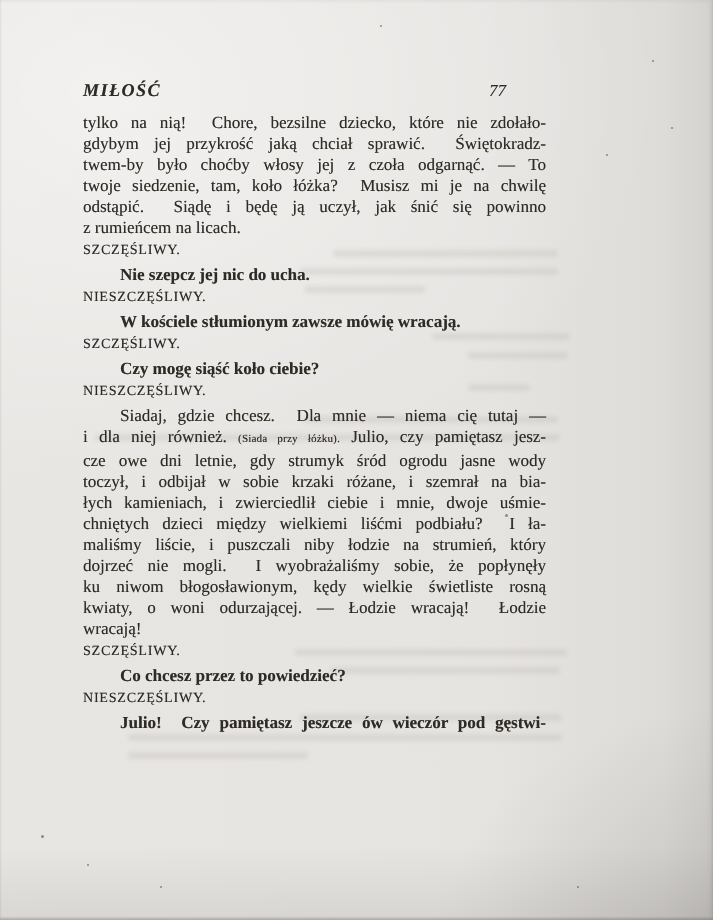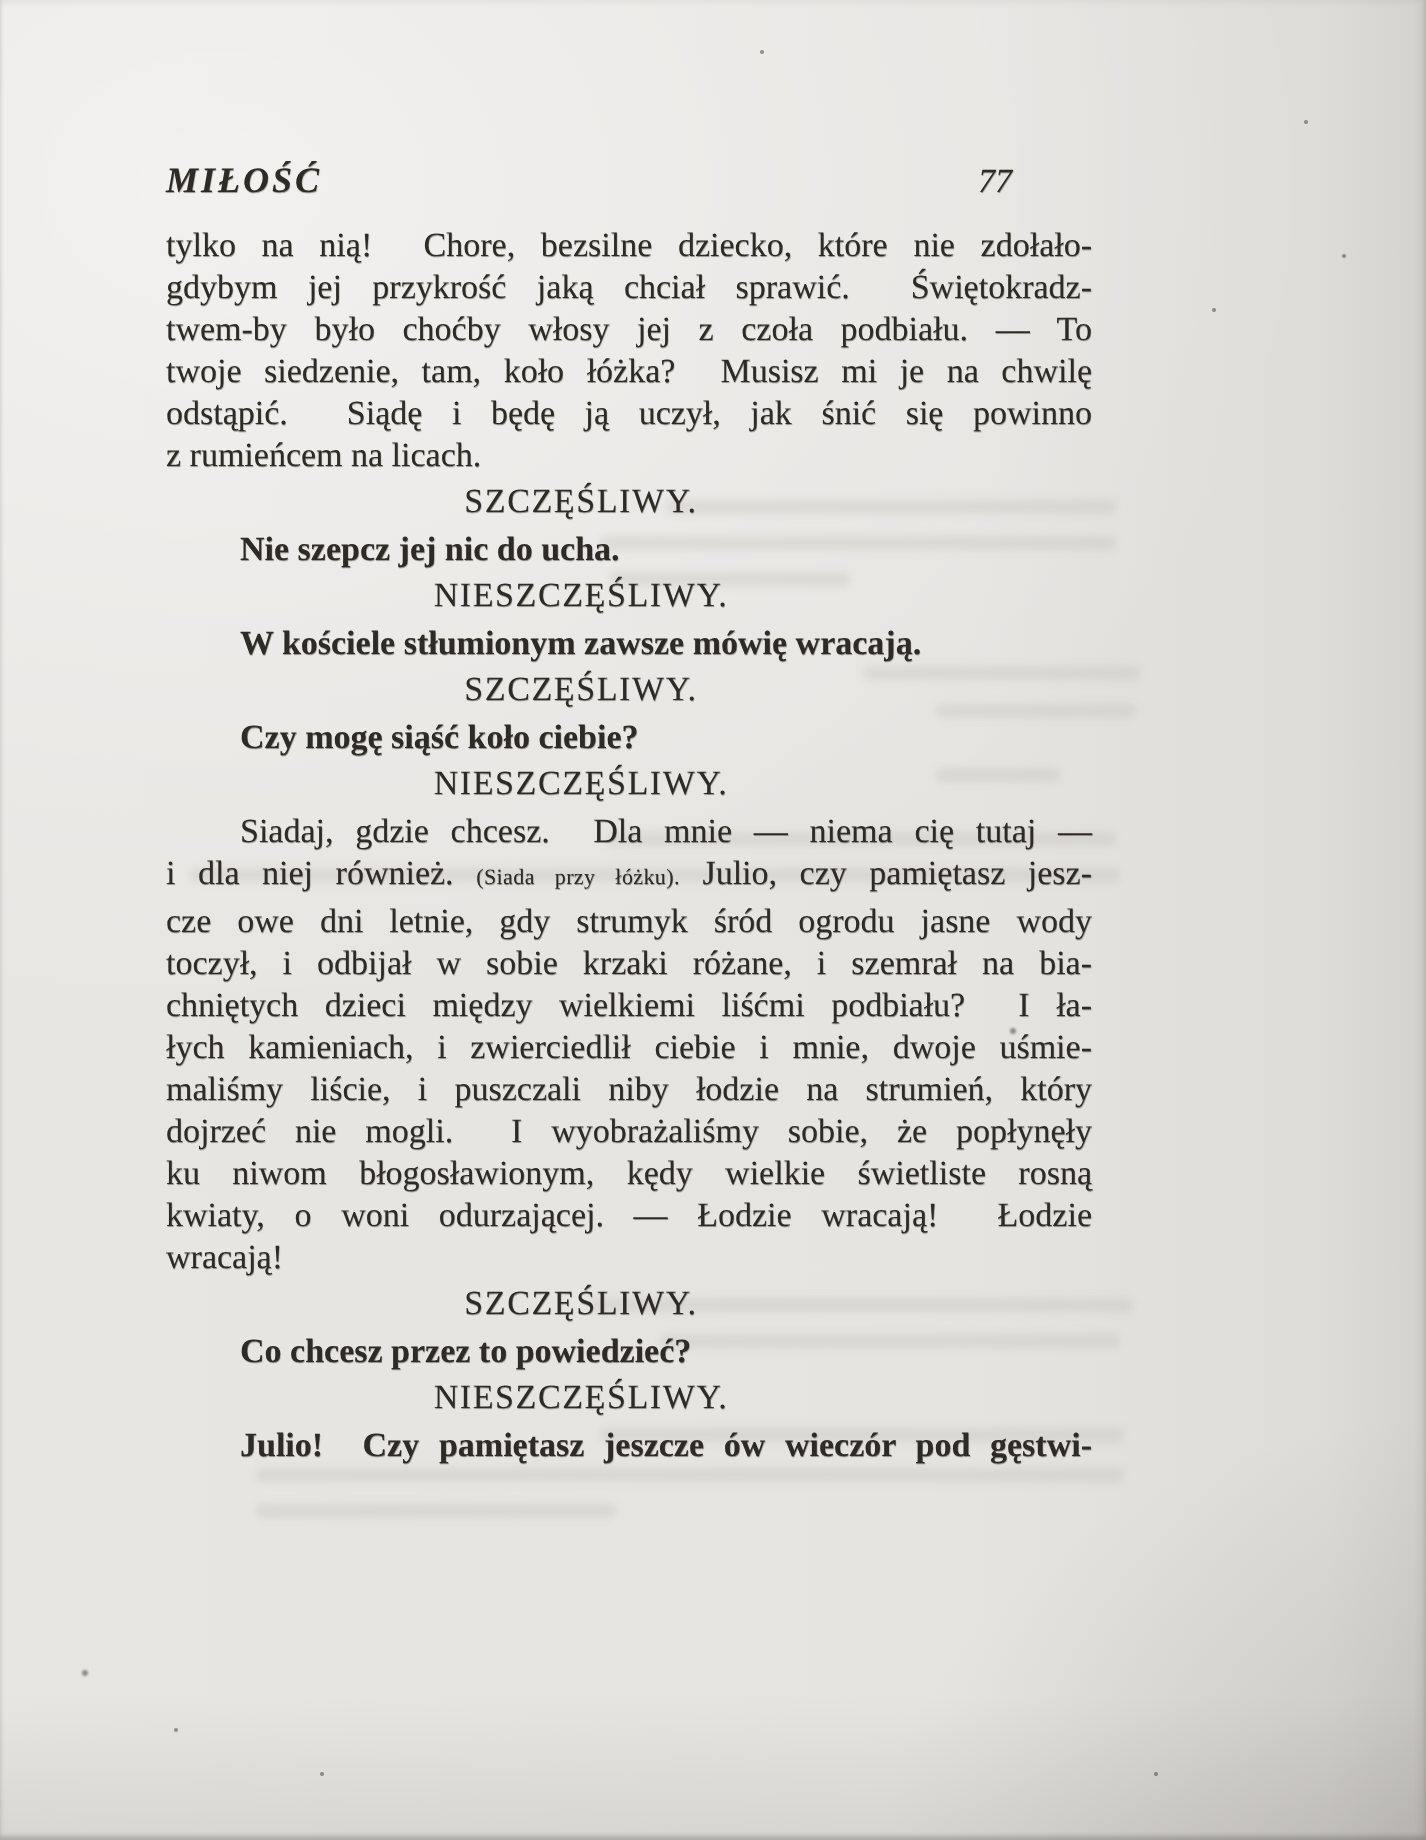--- a/index.html
+++ b/index.html
@@ -61,23 +61,22 @@
     white-space: pre-wrap;
     text-indent: 37px;
     font-weight: bold;
   }
   .dlg.just {
     text-align: justify;
     text-align-last: justify;
   }
 
   .spk {                     
-    text-align: center;
     padding-right: 48px;
-    font-size: 17px;
+    font-size: 14px;
     letter-spacing: 0.8px;
     line-height: 20px;
     margin: 3px 0;
   }
 
   .stage {                   
     font-size: 11px;
     letter-spacing: 0.2px;
   }
 
@@ -136,21 +135,21 @@
   <div class="textblock">
 
     <div class="pagehead">
       <span class="book-title">MIŁOŚĆ</span>
       <span class="page-num">77</span>
     </div>
 
     <div>
       <div class="bl">tylko na nią!  Chore, bezsilne dziecko, które nie zdołało-</div>
       <div class="bl">gdybym jej przykrość jaką chciał sprawić.  Świętokradz-</div>
-      <div class="bl">twem-by było choćby włosy jej z czoła podbiału. — To</div>
+      <div class="bl">twem-by było choćby włosy jej z czoła odgarnąć. — To</div>
       <div class="bl">twoje siedzenie, tam, koło łóżka?  Musisz mi je na chwilę</div>
       <div class="bl">odstąpić.  Siądę i będę ją uczył, jak śnić się powinno</div>
       <div class="bl last">z rumieńcem na licach.</div>
     </div>
 
     <div class="spk">SZCZĘŚLIWY.</div>
     <div class="dlg">Nie szepcz jej nic do ucha.</div>
 
     <div class="spk">NIESZCZĘŚLIWY.</div>
     <div class="dlg">W kościele stłumionym zawsze mówię wracają.</div>
@@ -158,22 +157,22 @@
     <div class="spk">SZCZĘŚLIWY.</div>
     <div class="dlg">Czy mogę siąść koło ciebie?</div>
 
     <div class="spk">NIESZCZĘŚLIWY.</div>
 
     <div>
       <div class="bl indent">Siadaj, gdzie chcesz.  Dla mnie — niema cię tutaj —</div>
       <div class="bl"><span>i dla niej również.</span> <span class="stage">(Siada przy łóżku).</span> <span>Julio, czy pamiętasz jesz-</span></div>
       <div class="bl">cze owe dni letnie, gdy strumyk śród ogrodu jasne wody</div>
       <div class="bl">toczył, i odbijał w sobie krzaki różane, i szemrał na bia-</div>
+      <div class="bl">łych kamieniach, i zwierciedlił ciebie i mnie, dwoje uśmie-</div>
       <div class="bl">chniętych dzieci między wielkiemi liśćmi podbiału?  I ła-</div>
-      <div class="bl">łych kamieniach, i zwierciedlił ciebie i mnie, dwoje uśmie-</div>
       <div class="bl">maliśmy liście, i puszczali niby łodzie na strumień, który</div>
       <div class="bl">dojrzeć nie mogli.  I wyobrażaliśmy sobie, że popłynęły</div>
       <div class="bl">ku niwom błogosławionym, kędy wielkie świetliste rosną</div>
       <div class="bl">kwiaty, o woni odurzającej. — Łodzie wracają!  Łodzie</div>
       <div class="bl last">wracają!</div>
     </div>
 
     <div class="spk">SZCZĘŚLIWY.</div>
     <div class="dlg">Co chcesz przez to powiedzieć?</div>
 

